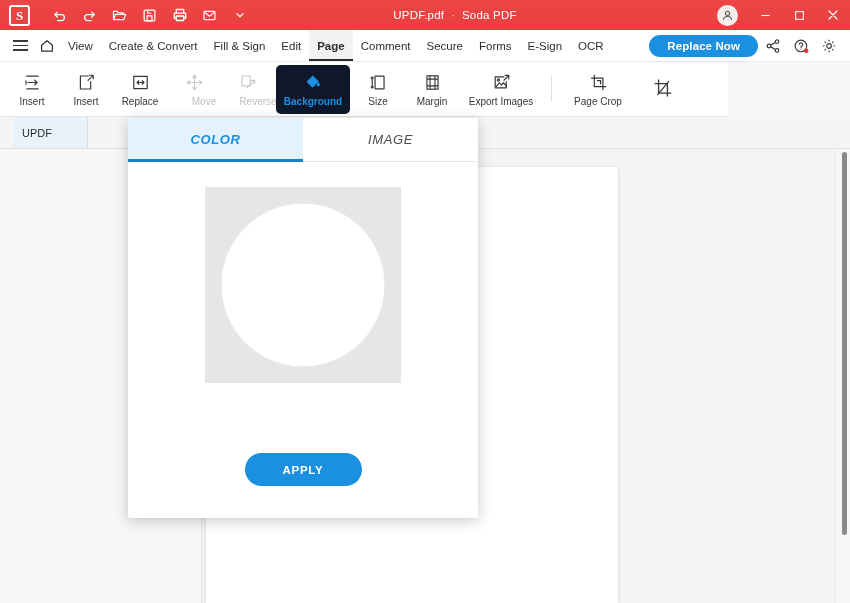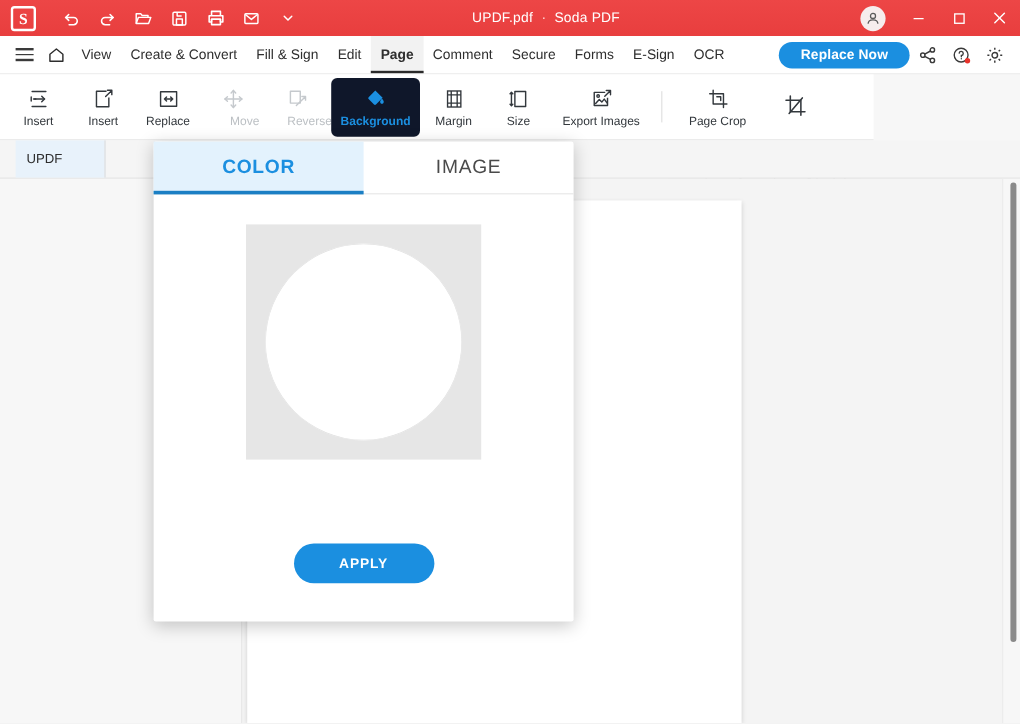--- a/index.html
+++ b/index.html
@@ -175,22 +175,23 @@
 
   
   .bg-dialog {
     position: absolute; left: 128px; top: 118px; width: 350px; height: 400px;
     background: #ffffff; box-shadow: 0 3px 14px rgba(0,0,0,.21);
     border-radius: 2px; z-index: 40;
   }
   .dlg-tabs { display: flex; height: 44px; border-bottom: 1px solid #e8e8e8; }
   .dlg-tab {
     flex: 1; display: flex; align-items: center; justify-content: center;
-    font-size: 16px; color: #4a4a4a; cursor: pointer; position: relative;
+    font-size: 13px; color: #4a4a4a; cursor: pointer; position: relative;
     letter-spacing: .6px;
+    font-style: italic;
   }
   .dlg-tab.active { background: #e3f2fd; color: #1b8fe0; font-weight: bold; }
   .dlg-tab.active::after {
     content:''; position:absolute; left:0; right:0; bottom:-1px;
     height:3px; background:#1b7fc4;
   }
   .picker-area {
     position: absolute; left: 0; right: 0; top: 44px; bottom: 0;
     display: flex; flex-direction: column; align-items: center;
   }
@@ -427,36 +428,36 @@
         <svg width="21" height="21" viewBox="0 0 22 22" fill="none">
           <path d="M10.2 3.6 4.4 9.4a1.2 1.2 0 0 0 0 1.7l4.7 4.7a1.2 1.2 0 0 0 1.7 0l5.8-5.8z" fill="#1b8fe0"></path>
           <path d="M17.6 13.4c0 1-.7 1.8-1.6 1.8s-1.6-.8-1.6-1.8 1.6-2.8 1.6-2.8 1.6 1.8 1.6 2.8z" fill="#1b8fe0"></path>
         </svg>
       </span>
       <span class="lb">Background</span>
     </div>
 
     <div class="tool">
       <span class="ic">
+        <svg width="21" height="21" viewBox="0 0 22 22" fill="none" stroke="#33383d" stroke-width="1.25" stroke-linecap="round" stroke-linejoin="round">
+          <rect x="7.4" y="4.4" width="9.4" height="13.2"></rect>
+          <path d="M4.4 5.2v11.6M3.2 6.4l1.2-1.2 1.2 1.2M3.2 15.6l1.2 1.2 1.2-1.2"></path>
+        </svg>
+      </span>
+      <span class="lb">Size</span>
+    </div>
+
+    <div class="tool">
+      <span class="ic">
         <svg width="21" height="21" viewBox="0 0 22 22" fill="none" stroke="#33383d" stroke-width="1.2">
           <rect x="5.2" y="4" width="11.6" height="14"></rect>
           <path d="M8.4 4v14M13.6 4v14M5.2 7.4h11.6M5.2 14.6h11.6"></path>
         </svg>
       </span>
       <span class="lb">Margin</span>
-    </div>
-
-    <div class="tool">
-      <span class="ic">
-        <svg width="21" height="21" viewBox="0 0 22 22" fill="none" stroke="#33383d" stroke-width="1.25" stroke-linecap="round" stroke-linejoin="round">
-          <rect x="7.4" y="4.4" width="9.4" height="13.2"></rect>
-          <path d="M4.4 5.2v11.6M3.2 6.4l1.2-1.2 1.2 1.2M3.2 15.6l1.2 1.2 1.2-1.2"></path>
-        </svg>
-      </span>
-      <span class="lb">Size</span>
     </div>
 
     <div class="tool" style="width:82px">
       <span class="ic">
         <svg width="21" height="21" viewBox="0 0 22 22" fill="none" stroke="#33383d" stroke-width="1.25" stroke-linejoin="round">
           <path d="M14 5.2H4.4v11.4H16V9.8"></path>
           <path d="m5.6 15 3.2-3.6 2.2 2.3 2.1-2.6 2.6 3.4" stroke-linecap="round"></path>
           <circle cx="7.8" cy="8.4" r="1.1"></circle>
           <path d="M13.6 8.6 18.4 3.8M14.9 3.6h3.7v3.7" stroke-linecap="round"></path>
         </svg>

